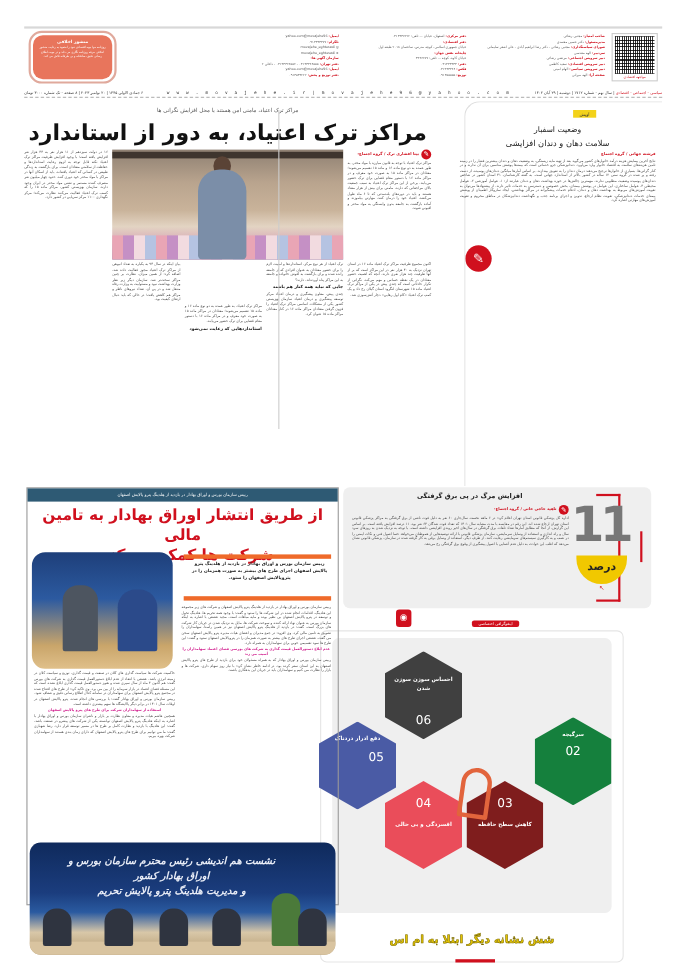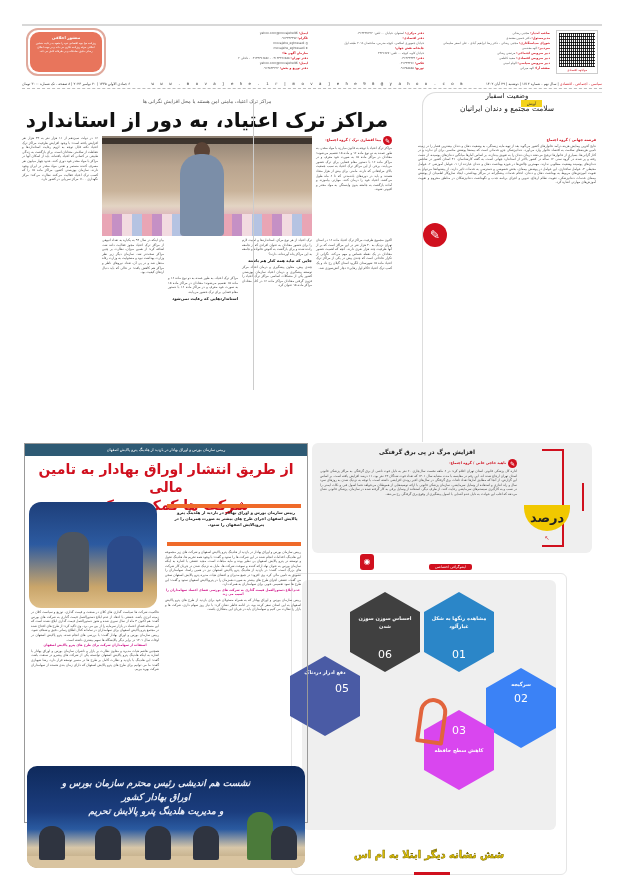--- a/index.html
+++ b/index.html
@@ -53,35 +53,35 @@
   .col-m3 { right: 154px; top: 146px; width: 70px; height: 190px; }
   .col-m4 { right: 228px; top: 146px; width: 62px; height: 190px; }
   .byline { font-size: 3.6px; color: #d0101e; font-weight: bold; display: flex; align-items: center; gap: 2px; margin-bottom: 1px; }
   .badge-ico { display: inline-block; width: 9px; height: 9px; border-radius: 50%; background: #d0101e; color: #fff; font-size: 6px; line-height: 9px; text-align: center; flex: none; }
   .subhead { font-size: 4px; font-weight: bold; color: #111; margin: 3px 0 1px; }
   .bigbadge { position: absolute; right: 155px; top: 223px; width: 24px; height: 24px; border-radius: 50%; background: #d0101e; color: #fff; text-align: center; line-height: 24px; font-size: 12px; }
 
   
   .rcol { position: absolute; top: 92px; right: 0; width: 190px; height: 350px; }
   .rcol .tag { position: absolute; top: 8px; right: 60px; background: #f3d21a; font-size: 4px; padding: 1px 6px; color: #333; }
-  .rcol .title1 { text-align: center; font-size: 7px; color: #222; }
+  .rcol .title1 { text-align: center; font-size: 7px; margin-top: 22px; color: #222; }
   .rcol .title2 { text-align: center; font-size: 7.5px; margin-top: 4px; color: #222; }
   .rcol .body { position: absolute; top: 46px; right: 6px; left: 6px; bottom: 0; }
   .rcol .box { position: absolute; top: 0; left: 10px; right: 0; bottom: 0; border: 1px solid #ddd; border-radius: 14px 0 0 0; border-right: none; border-bottom: none; }
   .vdivider { position: absolute; top: 100px; left: 231px; width: 1px; height: 290px; background: #ccc; }
 
   
   .death { position: absolute; top: 443px; right: 10px; width: 280px; height: 110px; background: #efefef; border-radius: 6px; }
   .death .title { position: absolute; top: 5px; right: 70px; left: 20px; font-size: 6px; font-weight: bold; text-align: center; color: #222; }
   .death .text { position: absolute; top: 16px; right: 75px; left: 8px; }
   .death .bracket { position: absolute; right: 28px; top: 6px; width: 22px; height: 98px; border: 2px solid #d0101e; border-left: none; }
   .death .bracket2 { position: absolute; right: 8px; top: 40px; width: 2px; height: 28px; background: #d0101e; }
   .death .num { position: absolute; right: 20px; top: 10px; width: 50px; text-align: center; font-size: 44px; font-weight: bold; color: #777; line-height: 50px; letter-spacing: -4px; }
   .death .semi { position: absolute; right: 22px; top: 62px; width: 46px; height: 26px; background: #f1c800; border-radius: 0 0 23px 23px; text-align: center; }
-  .death .semi span { display: block; font-size: 13px; font-weight: bold; color: #222; margin-top: 5px; }
+  .death .semi span { display: block; font-size: 10px; font-weight: bold; color: #222; margin-top: 5px; }
   .death .semi i { font-style: normal; font-size: 6px; color: #d0101e; }
 
   
   .info { position: absolute; top: 573px; right: 35px; width: 276px; height: 302px; border: 1px solid #e5e5e5; border-radius: 6px; background: #fff; }
   .info .hdrtag { position: absolute; top: -10px; right: 94px; background: #d0101e; color: #fff; font-size: 3.5px; padding: 1px 6px; border-radius: 2px; }
   .info .hdrico { position: absolute; top: -20px; right: 192px; width: 14px; height: 16px; background: #d0101e; border-radius: 3px; color: #fff; font-size: 8px; text-align: center; line-height: 16px; }
   .info .panel { position: absolute; top: 6px; left: 10px; right: 10px; height: 250px; background: #efefef; border-radius: 6px; }
   .hex { position: absolute; width: 70px; height: 80px; clip-path: polygon(50% 0,100% 25%,100% 75%,50% 100%,0 75%,0 25%); color: #fff; text-align: center; }
   .hex .lbl { position: absolute; left: 6px; right: 6px; font-size: 5px; font-weight: bold; line-height: 8px; }
   .hex .n { position: absolute; left: 0; right: 0; font-size: 11px; }
@@ -208,61 +208,62 @@
     </div>
   </div>
   <div class="bigbadge">✎</div>
 
   <div class="vdivider"></div>
 
   <div class="rcol">
     <div class="box"></div>
     <div class="tag">آویش</div>
     <div class="title1">وضعیت اسفبار</div>
-    <div class="title2">سلامت مجتمع و دندان ایرانیان</div>
+    <div class="title2">سلامت دهان و دندان افزایشی</div>
     <div class="body tiny">
       <div class="byline">
           <span>فرشته جهانی / گروه اجتماع</span>
         </div>
       <p>نتایج آخرین پیمایش هزینه درآمد خانوارهای کشور می‌گوید بعد از تهیه مایه زیستگی، به وضعیت دهان و دندان بیشترین فشار را در زمینه تامین هزینه‌های سلامت به اقتصاد خانوار وارد می‌آورد. دندانپزشکی جزو خدماتی است که بیمه‌ها پوشش مناسبی برای آن ندارند و در کنار گرانی‌ها، بسیاری از خانوارها ترجیح می‌دهند درمان دندان را به تعویق بیندازند. بر اساس آمارها میانگین دندان‌های پوسیده، از دست رفته و پر شده در گروه سنی ۱۲ ساله در کشور بالاتر از استاندارد جهانی است. به گفته کارشناسان، ۴۱ استان کشور در شاخص دندان‌های پوسیده وضعیت مطلوبی ندارند. مهمترین چالش‌ها در حوزه بهداشت دهان و دندان عبارتند از: ۱- عوامل آموزشی ۲- عوامل محیطی ۳- عوامل ساختاری. این عوامل در پوشش بیمه‌ای، بخش خصوصی و دسترسی به خدمات تاثیر دارند. از پیشنهادها می‌توان به تقویت آموزش‌های مربوط به بهداشت دهان و دندان، ادغام خدمات پیشگیرانه در مراکز بهداشتی، ایجاد سازوکار اطمینان از پوشش بیمه‌ای خدمات دندانپزشکی، تقویت نظام ارجاع، تدوین و اجرای برنامه جذب و نگهداشت دندانپزشکان در مناطق محروم و تقویت آموزش‌های مهارتی اشاره کرد.</p>
     </div>
   </div>
 
   <div class="death">
     <div class="title">افزایش مرگ در پی برق گرفتگی</div>
     <div class="text tiny">
       <div class="byline">
         <span class="badge-ico">✎</span>
         <span>ناهید حاجی خانی / گروه اجتماع-</span>
       </div>
       <p>اداره کل پزشکی قانونی استان تهران اعلام کرد: در ۶ ماهه نخست سال‌جاری ۶۰ نفر به دلیل فوت ناشی از برق گرفتگی به مراکز پزشکی قانونی استان تهران ارجاع شده اند. این رقم در مقایسه با مدت مشابه سال ۱۴۰۱ که تعداد فوت شدگان ۶۳ نفر بود، ۱۱ درصد افزایش یافته است. بر اساس این گزارش، از آنجا که مطابق آمارها تعداد تلفات برق گرفتگی در سال‌های اخیر روندی افزایشی داشته است، با توجه به نزدیک شدن به روزهای سرد سال و راه اندازی و استفاده از وسایل سرمایشی، سازمان پزشکی قانونی با ارائه توصیه‌هایی از هموطنان می‌خواهد حتما اصول فنی و نکات ایمنی را در نصب و به کارگیری سیستم‌های سرمایشی رعایت کنند. از طرف دیگر، استفاده از وسایل برقی به کار گرفته شده در سازمان، پزشکی قانونی نشان می‌دهد که اغلب این حوادث به دلیل عدم آشنایی با اصول پیشگیری از وقوع برق گرفتگی رخ می‌دهد.</p>
     </div>
     <div class="bracket"></div>
     <div class="bracket2"></div>
+    <div class="num">11</div>
     <div class="semi">
       <span>درصد</span>
       <i>↖</i>
     </div>
   </div>
 
   <div class="info">
     <div class="hdrico">◉</div>
     <div class="hdrtag">اینفوگرافی اختصاصی</div>
     <div class="panel">
-      <div class="hex" style="right:62px;top:12px;background:#2b86c8">
-        <div class="lbl" style="top:22px">مشاهده رنگها به شکل غبارآلود</div>
-        <div class="n" style="top:56px">01</div>
-      </div>
-      <div class="hex" style="right:0;top:88px;background:#3b82f6">
+      <div class="hex" style="right:0;top:72px;background:#15803d">
         <div class="lbl" style="top:12px">سرگیجه</div>
         <div class="n" style="top:24px">02</div>
       </div>
-      <div class="hex" style="right:62px;top:130px;background:#d946ef">
+      <div class="hex" style="right:62px;top:130px;background:#7f1d1d">
         <div class="n" style="top:14px">03</div>
         <div class="lbl" style="top:36px">کاهش سطح حافظه</div>
+      </div>
+      <div class="hex" style="right:136px;top:130px;background:#ea4d5a">
+        <div class="n" style="top:14px">04</div>
+        <div class="lbl" style="top:36px">افسردگی و بی حالی</div>
       </div>
       <div class="hex" style="right:196px;top:76px;background:#4a5ba5">
         <div class="lbl" style="top:12px">دفع ادرار دردناک</div>
         <div class="n" style="top:26px;left:34px">05</div>
       </div>
       <div class="hex" style="right:136px;top:12px;background:#404040">
         <div class="lbl" style="top:22px">احساس سوزن سوزن شدن</div>
         <div class="n" style="top:56px">06</div>
       </div>
       <div class="ribbon"></div>

